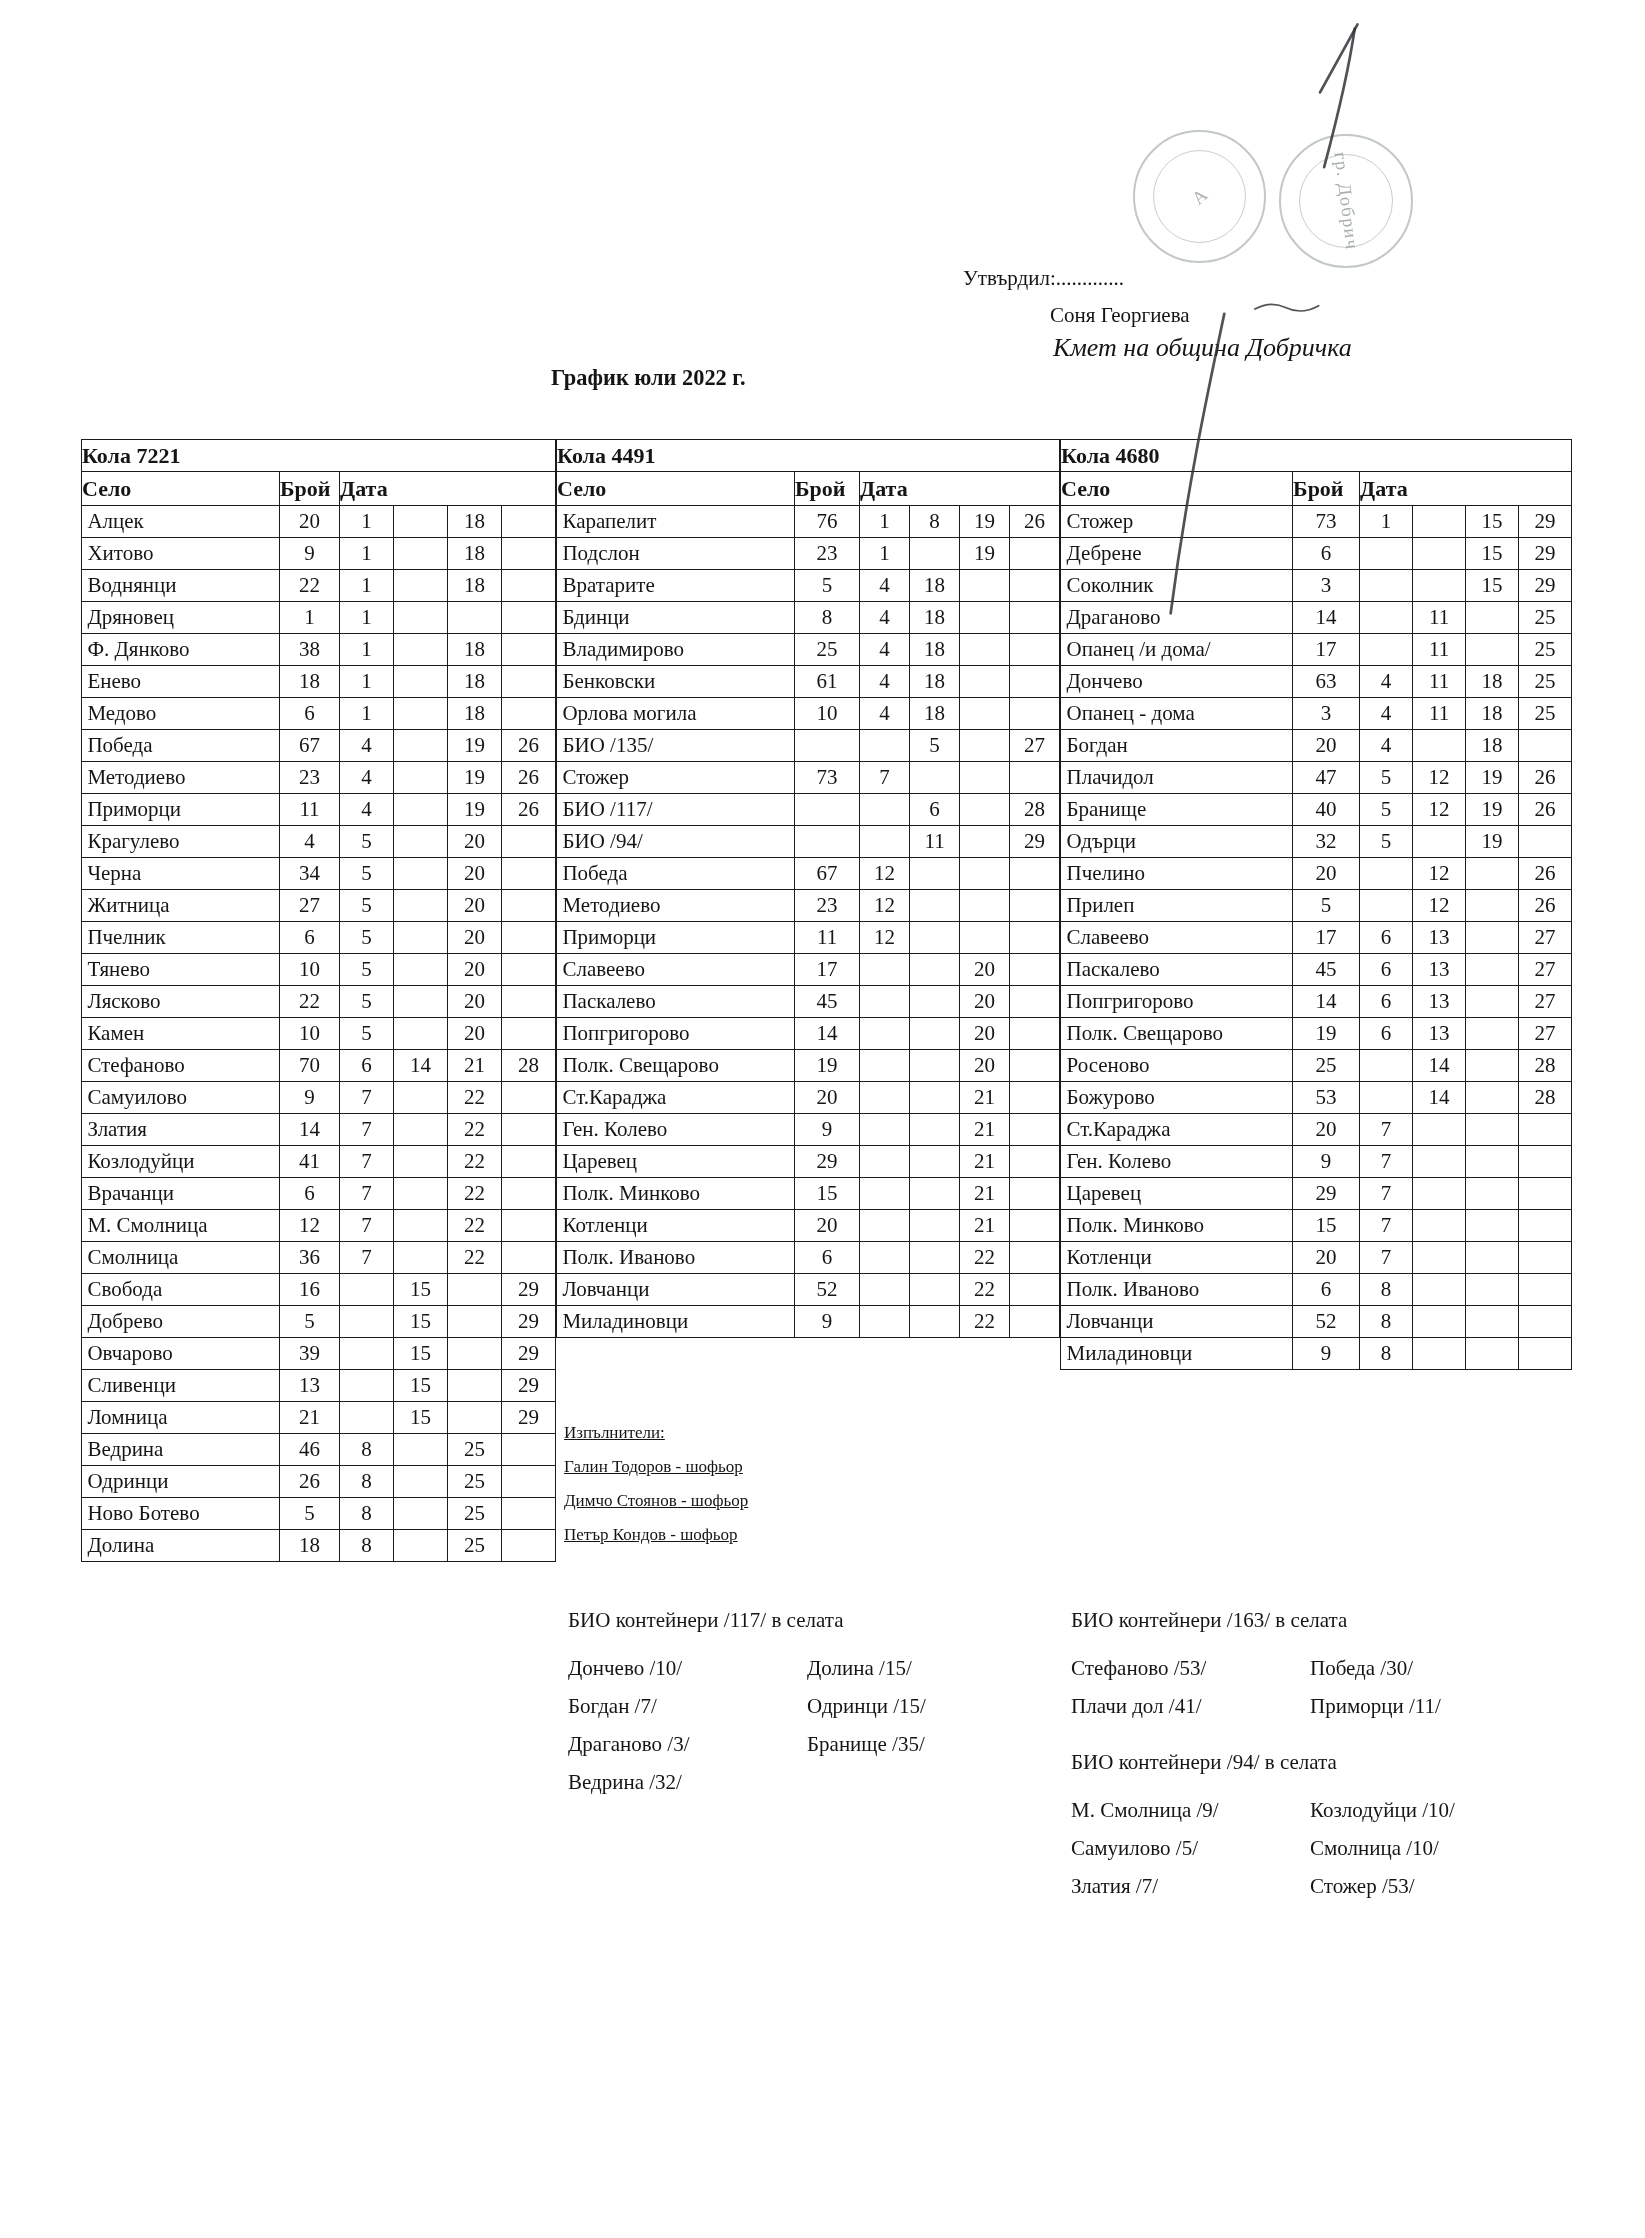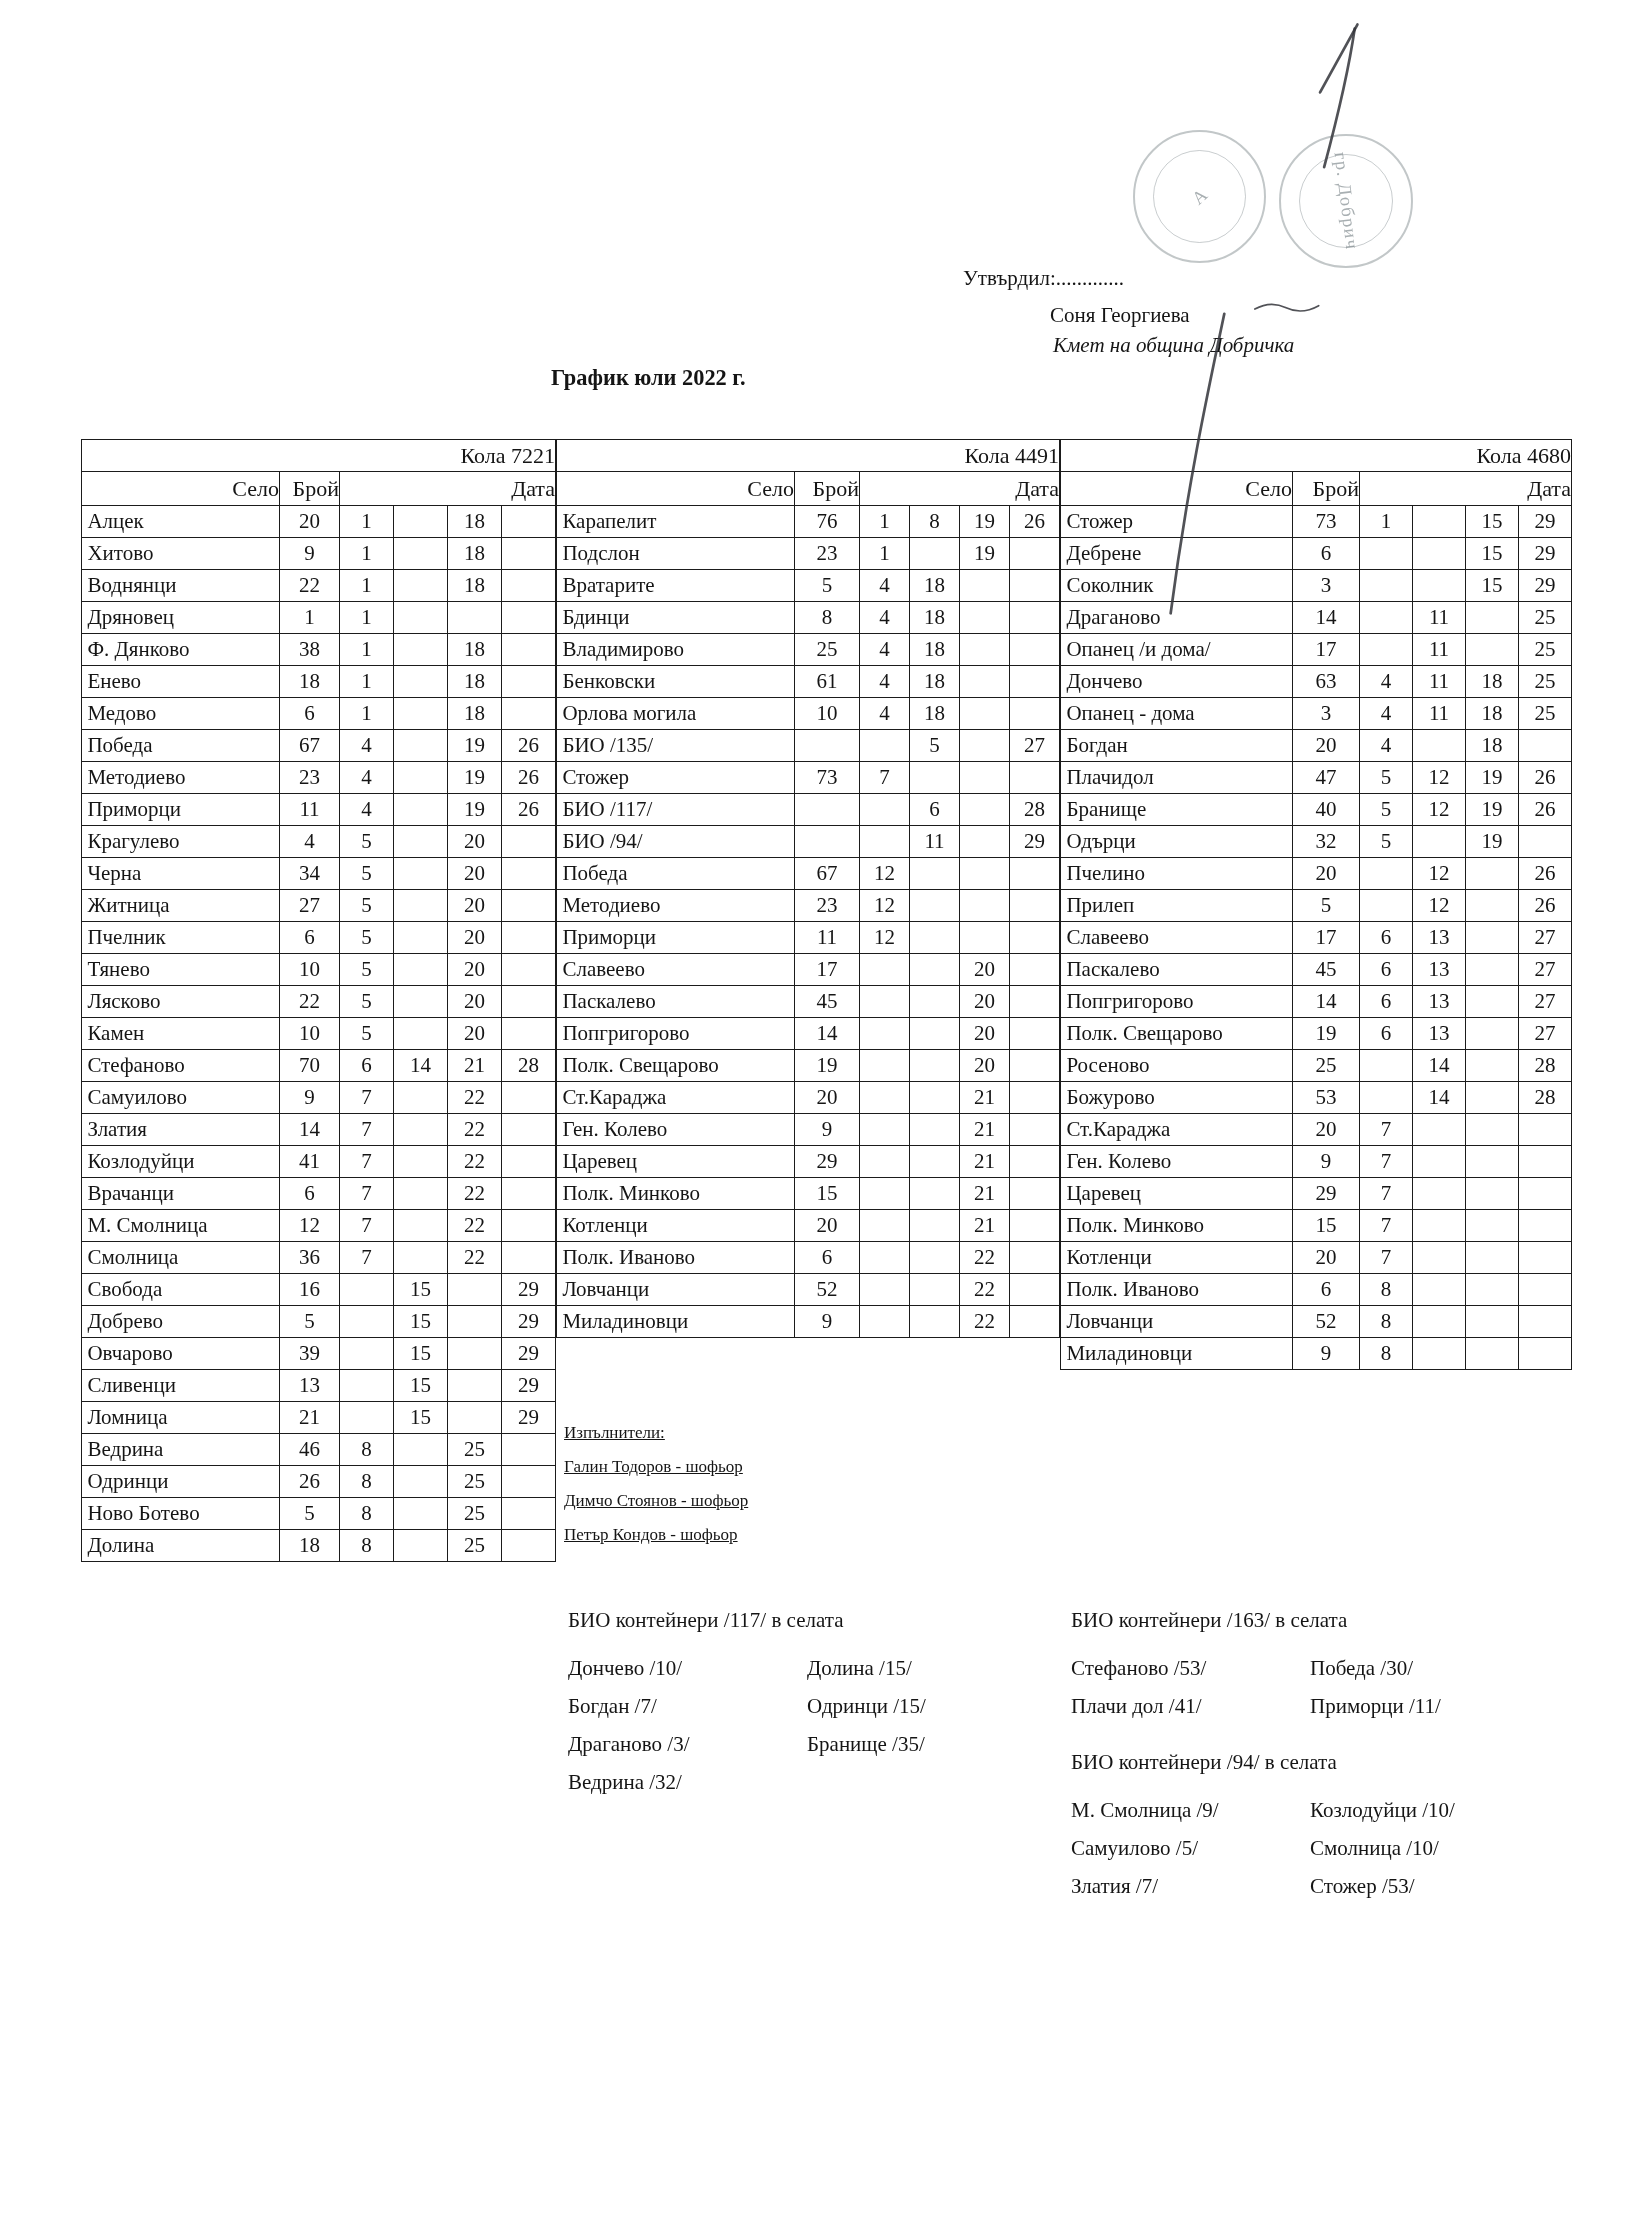--- a/index.html
+++ b/index.html
@@ -1,31 +1,31 @@
 <!DOCTYPE html>
 <html style="font-size:11px"><head>
 <meta charset="utf-8">
 <style>
   html,body{margin:0;padding:0;background:#ffffff;}
   .page{position:relative;width:1646px;height:2239px;background:#ffffff;
         font-family:"Liberation Serif","DejaVu Serif",serif;color:#151515;overflow:hidden;}
 
   .approval{position:absolute;left:963px;top:266px;font-size:21px;}
   .approver-name{position:absolute;left:1050px;top:303px;font-size:21px;}
-  .approver-title{position:absolute;left:1053px;top:333px;font-size:21px;font-style:italic;}
+  .approver-title{position:absolute;left:1053px;top:333px;font-size:26px;font-style:italic;}
   .doc-title{position:absolute;left:551px;top:365px;font-size:22.4px;font-weight:bold;}
 
   .tables{position:absolute;left:81px;top:439px;display:flex;align-items:flex-start;}
   table.sched{border-collapse:collapse;table-layout:fixed;font-size:21px;}
   .t0{width:473px}.t1{width:501px}.t2{width:511px}
   .sched th,.sched td{border:1.4px solid #1b1b1b;padding:0;height:31px;line-height:31px;
                       overflow:hidden;white-space:nowrap;}
   .sched thead tr.car-row th{height:30px;font-size:22px;}
   .sched thead tr.cols-row th{height:33px;font-size:22px;}
-  .sched th{font-weight:normal;text-align:right;}
+  .sched th{font-weight:bold;text-align:left;}
   td.c-village{text-align:left;padding-left:5.4px;}
   td.c-count,td.c-date{text-align:center;}
   .t0 col.cv{width:198px}.t0 col.cc{width:60px}.t0 col.cd{width:54px}
   .t1 col.cv{width:238px}.t1 col.cc{width:65px}.t1 col.cd{width:50px}
   .t2 col.cv{width:232px}.t2 col.cc{width:67px}.t2 col.cd{width:53px}
 
   .executors{position:absolute;left:564px;top:1416px;font-size:17px;text-decoration:underline;}
   .executors .list-line,.exec-title{line-height:34px;}
 
   .bio{position:absolute;font-size:21px;}

